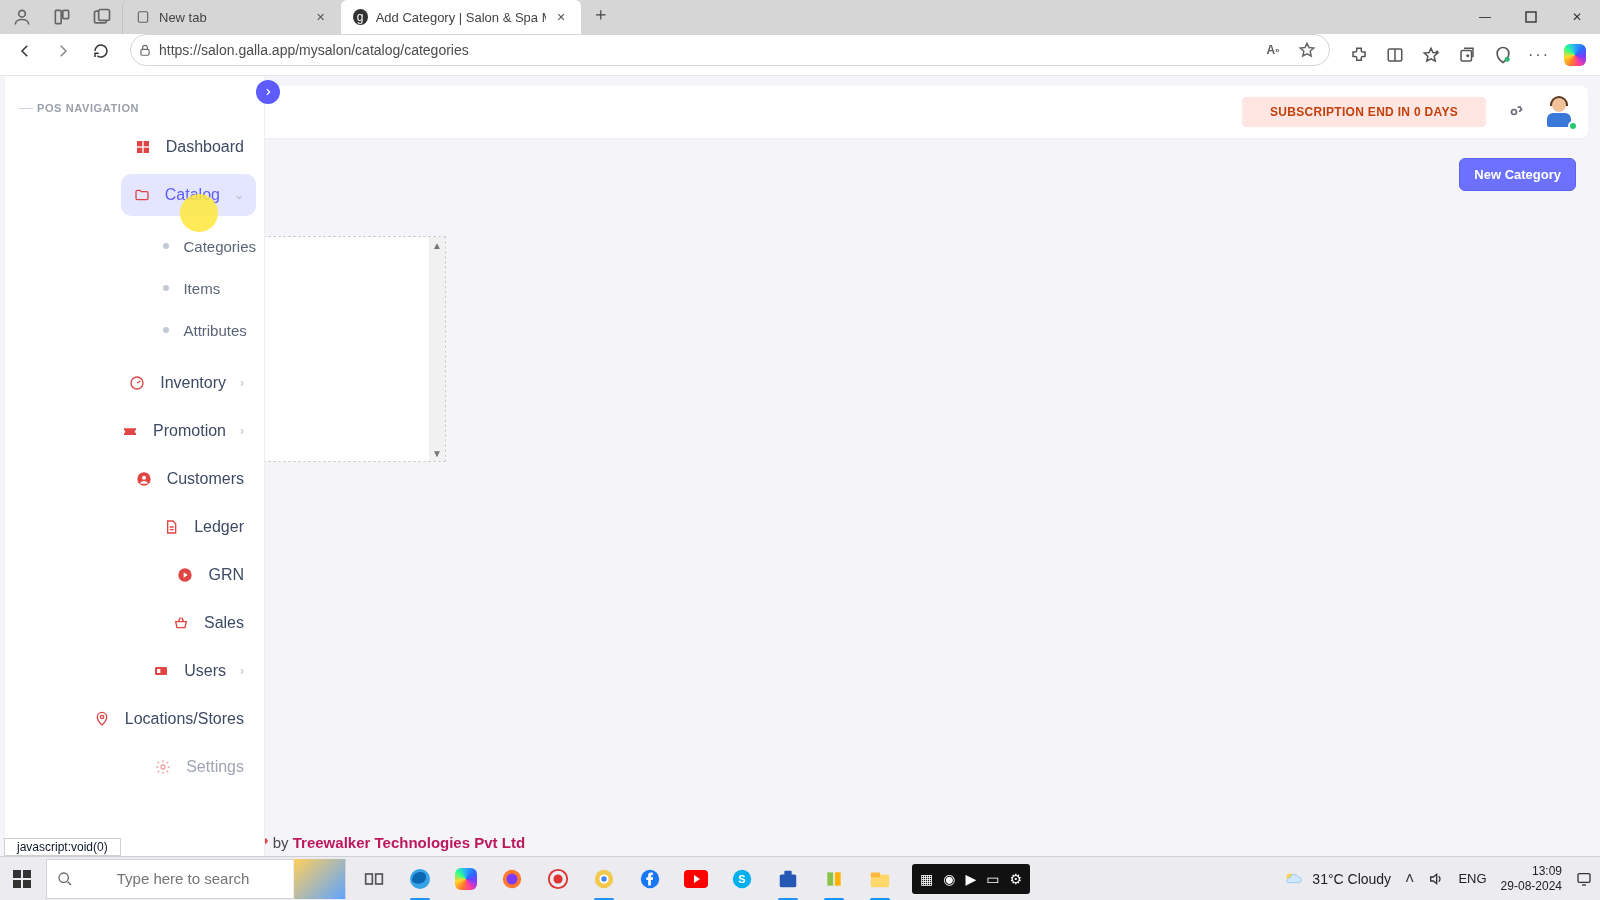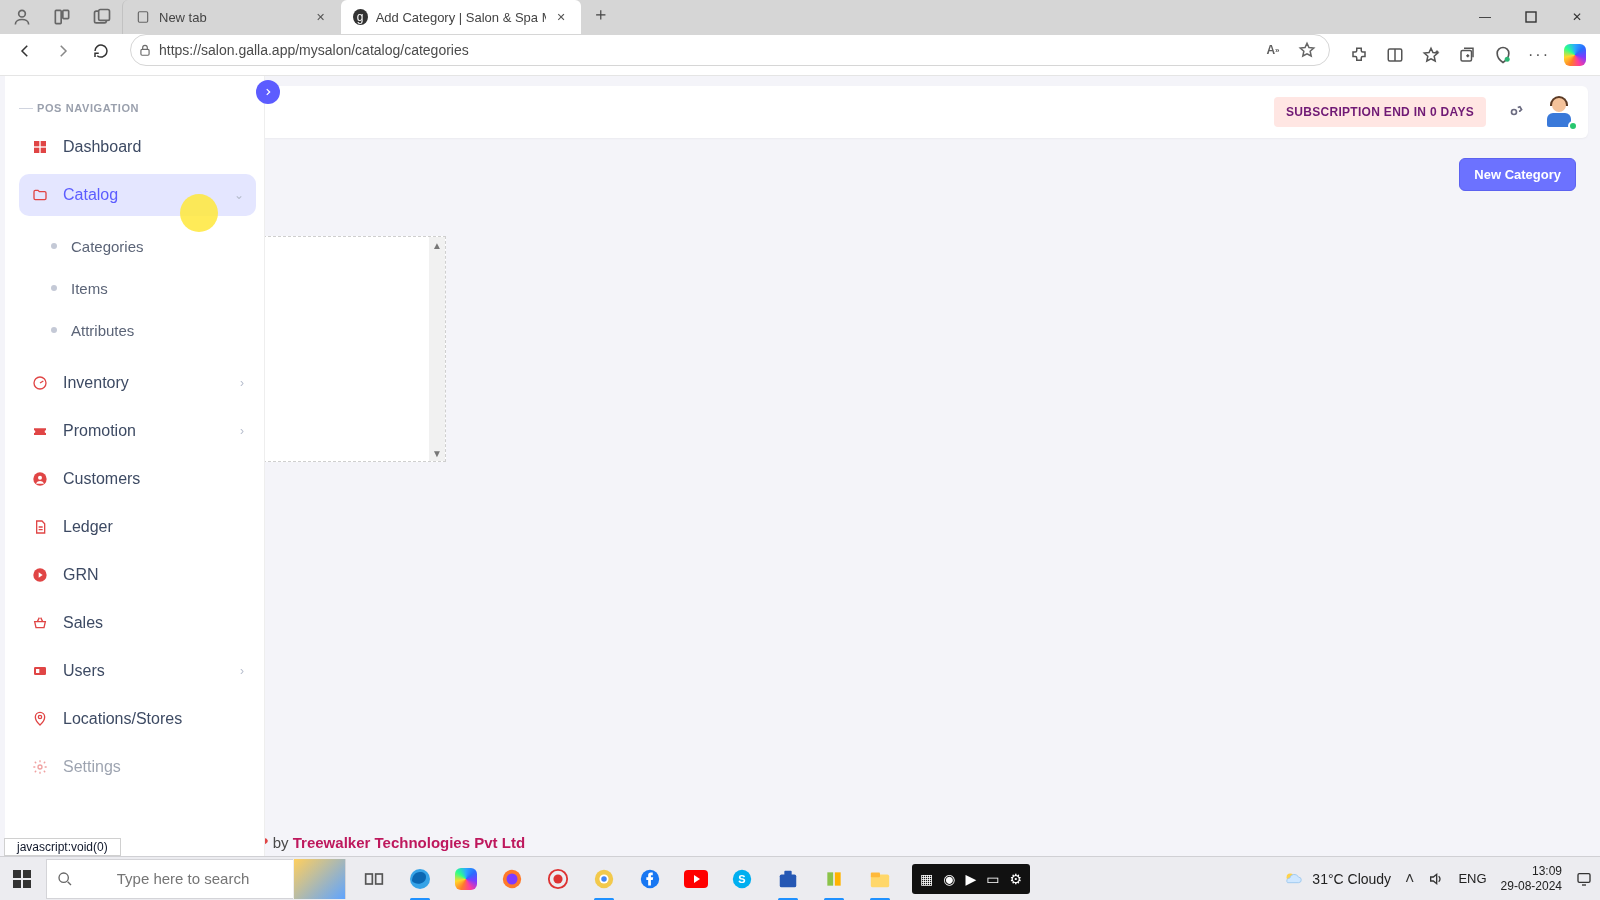--- a/index.html
+++ b/index.html
@@ -28,40 +28,40 @@
   .addr-actions { display:flex; align-items:center; padding-right:8px; gap:6px; }
   .addr-ico { width:28px; height:28px; display:flex; align-items:center; justify-content:center; color:#5f5f5f; font-size:15px; }
   .right-btns { display:flex; align-items:center; gap:2px; }
   .copilot { width:22px; height:22px; border-radius:6px; background: conic-gradient(#2aa9ff,#2a6bff,#7d3bff,#ff3b9d,#ff7a2a,#ffd72a,#2aff8d,#2aa9ff); }
 
   
   .viewport { position:relative; height: calc(900px - 34px - 42px - 44px); background:#f4f4f9; overflow:hidden; }
 
   
   .app-header { position:absolute; left:0; right:12px; top:10px; height:52px; background:#fff; border-radius:6px; margin-left:12px; box-shadow:0 1px 2px rgba(0,0,0,0.04); display:flex; align-items:center; justify-content:flex-end; padding:0 12px; gap:14px; }
-  .sub-badge { background:#ffe6e3; color:#701a75; font-weight:600; font-size:12px; padding:8px 12px; border-radius:4px; letter-spacing:.3px; }
+  .sub-badge { background:#ffe6e3; color:#c2410c; font-weight:600; font-size:12px; padding:8px 28px; border-radius:4px; letter-spacing:.3px; }
   .gear { width:28px; height:28px; display:flex; align-items:center; justify-content:center; color:#6b6b80; font-size:18px; }
   .avatar { width:34px; height:34px; border-radius:50%; position:relative; display:flex; align-items:center; justify-content:center; }
   .avatar .head { width:14px; height:14px; border-radius:50%; background:#f4c29a; position:absolute; top:3px; }
   .avatar .hair { width:18px; height:10px; border-radius:10px 10px 0 0; background:#5b3a24; position:absolute; top:1px; }
   .avatar .body { width:24px; height:14px; border-radius:6px 6px 2px 2px; background:#3a79d9; position:absolute; bottom:2px; }
   .avatar .dot { position:absolute; right:-2px; bottom:-2px; width:10px; height:10px; border-radius:50%; background:#28c76f; border:2px solid #fff; }
 
   
   .action-bar { position:absolute; right:24px; top:82px; }
   .btn-primary { background:#6c72ff; color:#fff; border:1px solid #5c62f0; font-size:13px; font-weight:600; padding:8px 14px; border-radius:6px; cursor:pointer; }
 
   
   .float-collapse { position:absolute; left:256px; top:4px; width:24px; height:24px; border-radius:50%; background:#5c5cff; display:flex; align-items:center; justify-content:center; color:#fff; font-size:12px; z-index:50; }
 
   
   .sidebar { position:absolute; left:5px; top:0; bottom:0; width:260px; background:#fff; border-right:1px solid #eee; padding:14px 8px 14px 14px; overflow:hidden; z-index:40; }
   .sidebar h6 { font-size:11px; color:#9aa0ad; letter-spacing:.6px; font-weight:600; margin:12px 0 12px 18px; position:relative; }
   .sidebar h6::before { content:""; position:absolute; left:-18px; top:50%; width:14px; height:1px; background:#d0d4df; }
-  .nav-list { list-style:none; display:flex; flex-direction:column; gap:6px; }
+  .nav-list { list-style:none; display:flex; flex-direction:column; gap:6px;align-items:flex-end; }
   .nav-item { display:flex; align-items:center; height:42px; padding:0 12px; border-radius:10px; font-size:16px; color:#3d4a63; cursor:pointer; gap:14px; }
   .nav-item .ic { width:18px; height:18px; display:flex; align-items:center; justify-content:center; color:#e04545; font-size:15px; flex:0 0 18px; }
   .nav-item .chev { margin-left:auto; color:#b6bdcd; font-size:12px; }
   .nav-item.active { background:#e4e6ff; color:#5c5cff; }
   .nav-item.active .ic { color:#e04545; }
   .sub-list { list-style:none; margin:4px 0 6px 0; display:flex; flex-direction:column; gap:2px; }
   .sub-item { display:flex; align-items:center; height:40px; padding-left:32px; font-size:15px; color:#5b6477; cursor:pointer; gap:14px; }
   .sub-item .dot { width:6px; height:6px; border-radius:50%; background:#c4c9d6; }
   .highlight-marker { position:absolute; width:38px; height:38px; border-radius:50%; background:#ffe83b; opacity:.85; left:180px; top:118px; z-index:45; }
 

